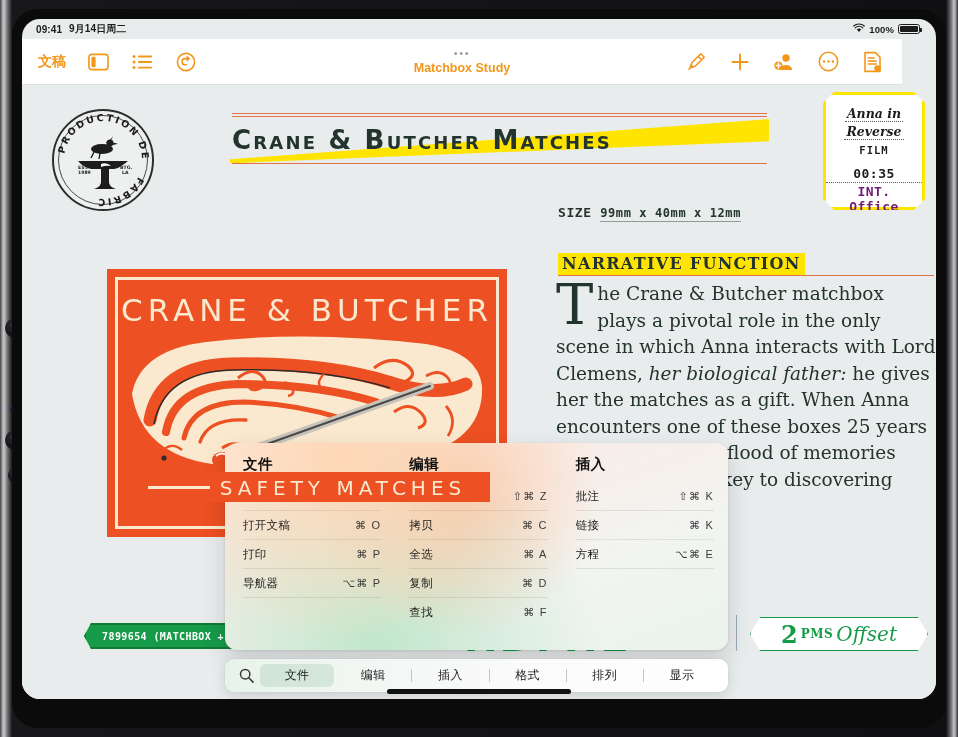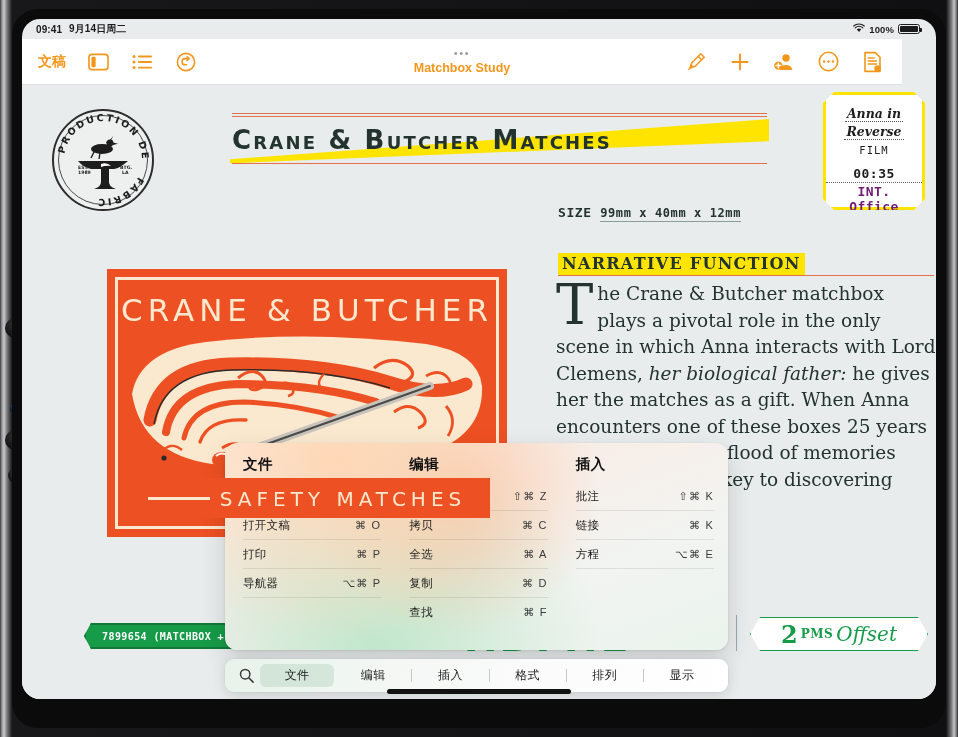--- a/index.html
+++ b/index.html
@@ -130,21 +130,21 @@
     clip-path: polygon(11px 0,91px 0,102px 11px,102px 107px,91px 118px,11px 118px,0 107px,0 11px);
     text-align: center;
     padding-top: 9px;
     box-shadow: 0 1px 3px rgba(0,0,0,.10);
   }
   .slate-script {
     font-family: "DejaVu Serif", serif; font-style: italic; font-weight: bold;
     font-size: 12.5px; color: #1d1d1d; line-height: 14px;
     border-bottom: 1px dotted #555; display:inline-block; padding: 0 2px;
   }
-  .slate-label { font-family:"DejaVu Sans Mono", monospace; font-size:10.5px; font-weight:normal;
+  .slate-label { font-family:"DejaVu Sans Mono", monospace; font-size:10.5px; font-weight:bold;
                  color:#1d1d1d; letter-spacing:1px; margin-top:4px; }
   .slate-tc { font-family:"DejaVu Sans Mono", monospace; font-size:13px; font-weight:bold;
               color:#1d1d1d; letter-spacing:.5px; margin-top:10px; }
   .slate-scene { font-family:"DejaVu Sans Mono", monospace; font-size:13px; font-weight:bold;
                  color:#701a75; letter-spacing:.4px; margin-top:1px;
                  border-top:1px dotted #666; border-bottom:1px dotted #666; padding:1px 12px; }
   .slate-seq { font-family:"DejaVu Sans Mono", monospace; font-size:7px; font-weight:bold;
                color:#1d1d1d; letter-spacing:1.1px; margin-top:3px; }
 
   
@@ -176,21 +176,21 @@
     width:100%; height:100%; border: 3px solid #FBE9CF; background:#ED5022;
     position:relative; overflow:hidden;
   }
   #mb-title {
     position:absolute; left:0; right:0; top:12px; text-align:center;
     font-family:"DejaVu Sans", sans-serif; font-size: 31px; font-weight: 400;
     letter-spacing: 5px; color:#FBE9CF; z-index:4;
   }
   #mb-art { position:absolute; left:8px; top:48px; width: 362px; height: 150px; }
   #mb-footer {
-    position:absolute; left:6px; right:6px; bottom:8px; height: 40px; background:#ED5022;
+    position:absolute; left:6px; right:6px; bottom:24px; height: 30px; background:#ED5022;
     display:flex; align-items:center; justify-content:center; gap:10px; z-index:4;
     border-top: 1px solid rgba(251,233,207,.0);
   }
   #mb-footer .dash { width:62px; height:3px; background:#FBE9CF; }
   #mb-footer .txt { font-family:"DejaVu Sans", sans-serif; font-size:20px; letter-spacing:5px; color:#FBE9CF; }
   #mb-footer-rule { position:absolute; left:6px; right:6px; bottom:40px; height:3px; background:#FBE9CF; z-index:4;}
 
   
   #barcode-strip {
     position:absolute; left: 62px; top: 538px; width: 248px; height: 26px;

